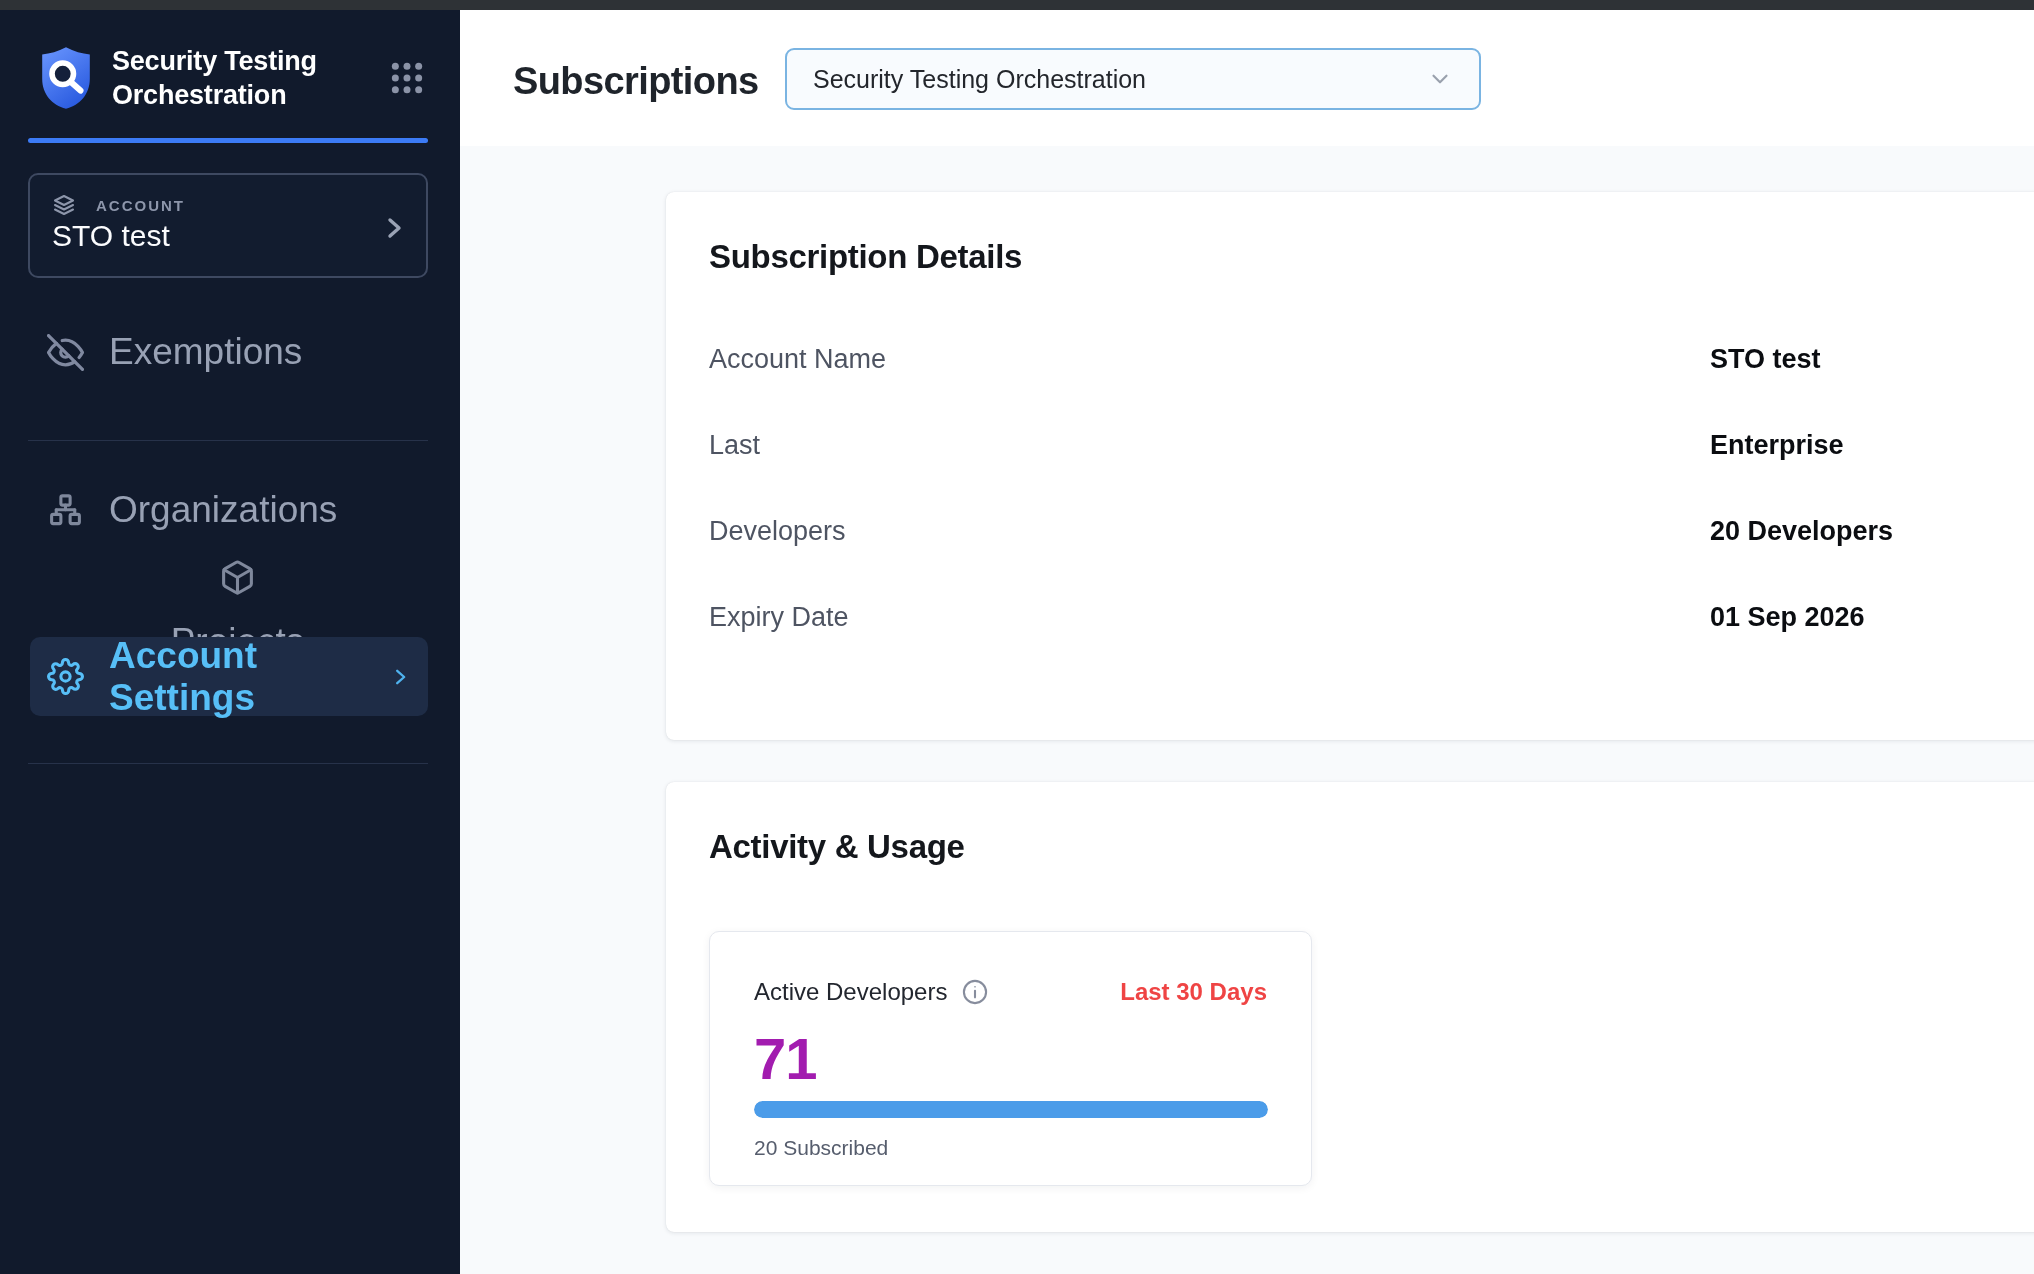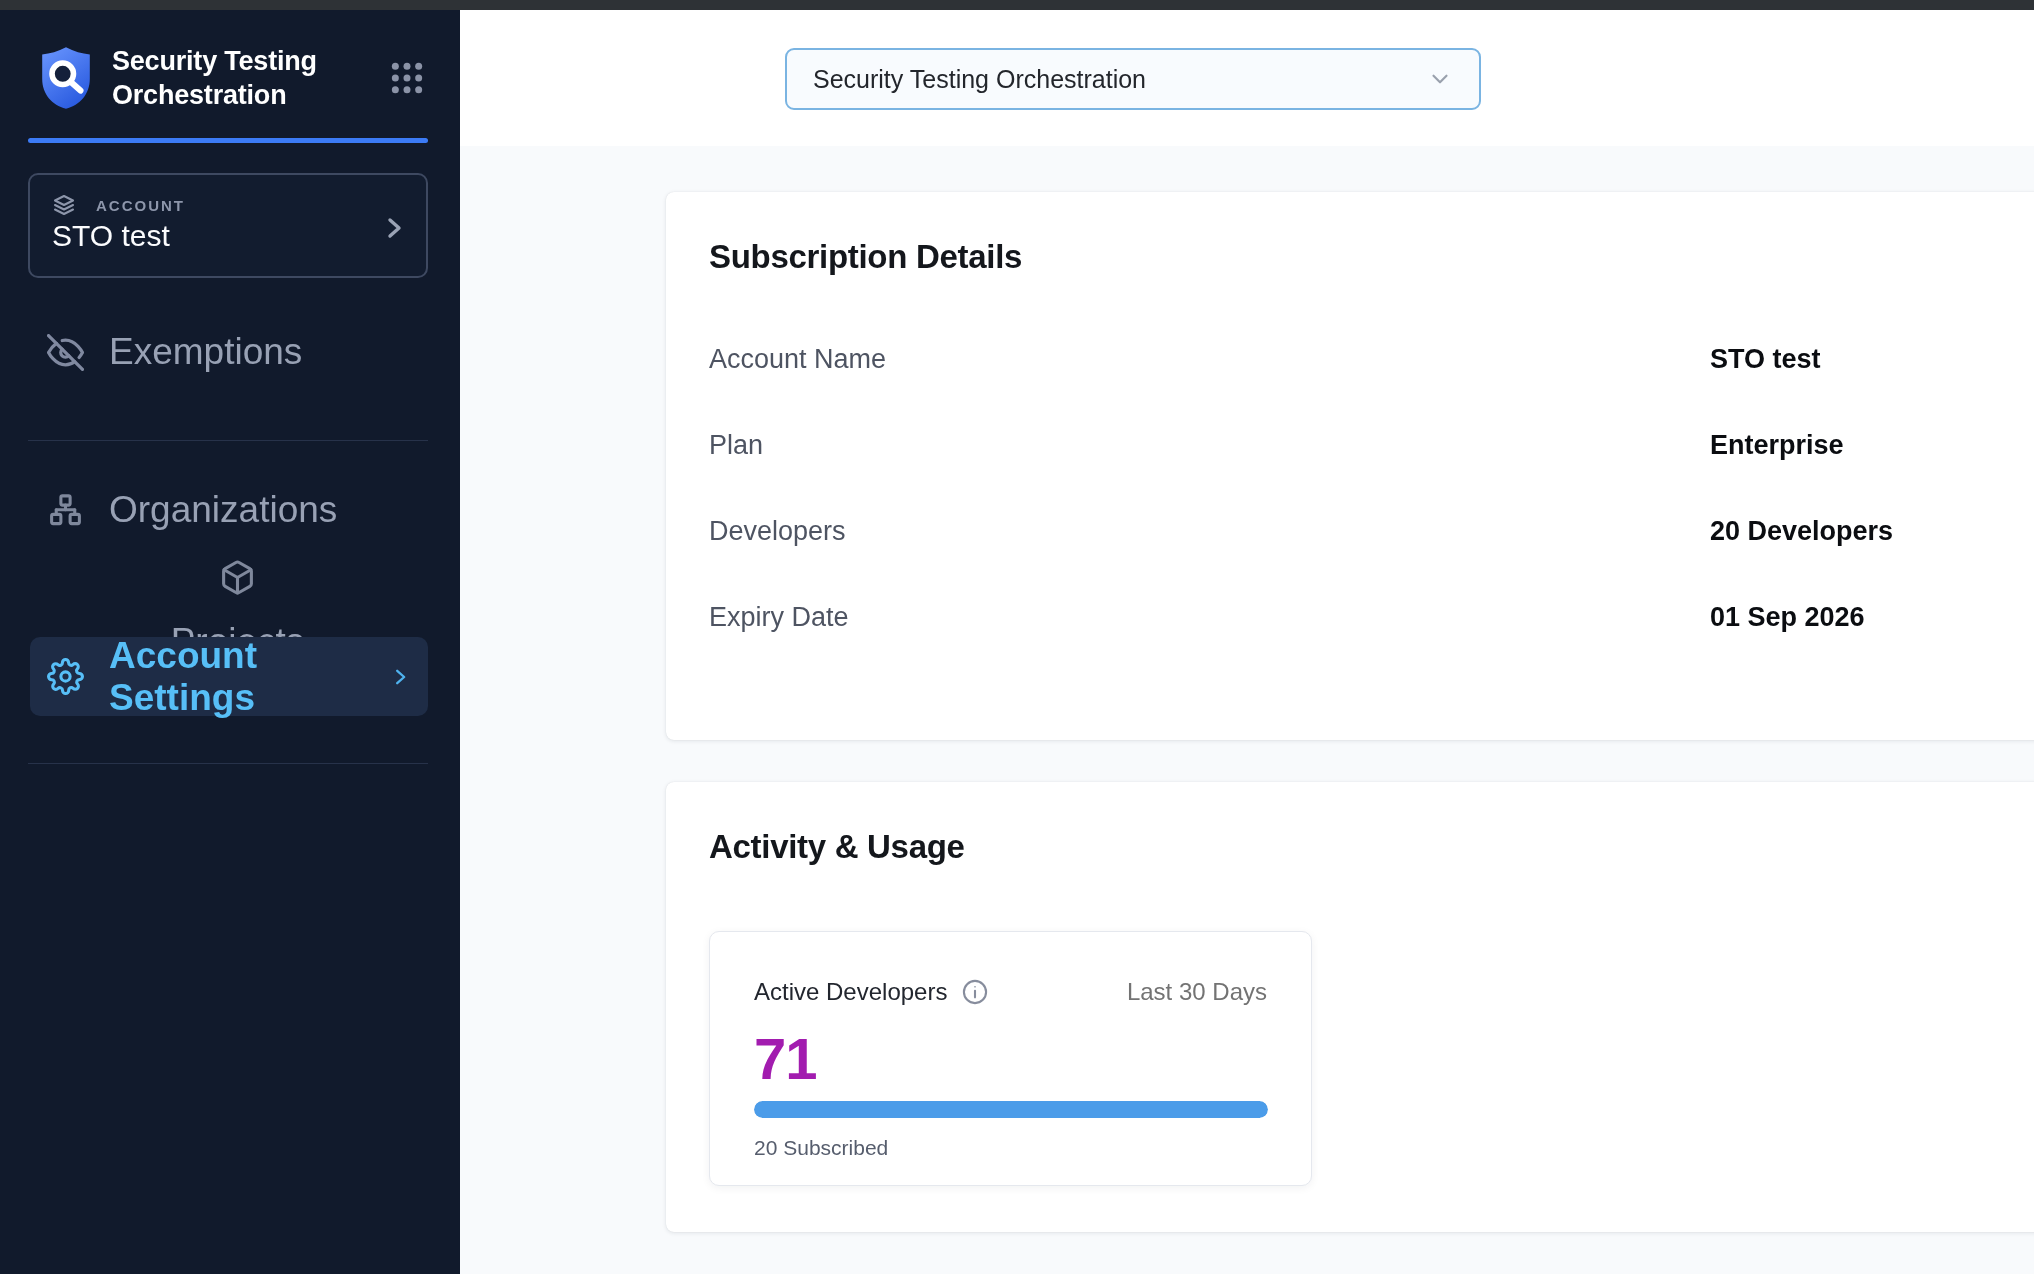--- a/index.html
+++ b/index.html
@@ -56,21 +56,21 @@
   .detail-row { height:86px; display:flex; align-items:center; padding-left:43px; }
   .detail-label { width:1001px; font-size:27px; color:#4e5462; }
   .detail-value { font-size:27px; font-weight:700; color:#0b0d11; }
 
   .usage-card { margin:65px 0 0 43px; width:603px; height:255px; background:#ffffff;
     border:1px solid #e5e8ee; border-radius:10px; box-shadow:0 2px 8px rgba(20,30,50,0.06);
     padding:46px 44px 0 44px; }
   .usage-head { display:flex; align-items:center; }
   .metric-label { font-size:24px; color:#22262e; }
   .info-ic { margin-left:14px; cursor:pointer; display:flex; }
-  .period-label { margin-left:auto; font-size:24px; color:#737373; }
+  .period-label { margin-left:auto; font-size:24px; color:#ef4444;font-weight:bold; }
   .metric-value { margin-top:24px; font-size:58px; font-weight:800; color:#a21caf; line-height:1.0; letter-spacing:-1px; }
   .progress-track { margin-top:13px; width:514px; height:17px; border-radius:9px; background:#e9ecf1; overflow:hidden; }
   .progress-fill { height:100%; border-radius:9px; background:#4b9ce9; }
   .subscribed-label { margin-top:18px; font-size:21px; color:#565d6d; }
 
   svg { display:block; }
 </style>
 </head>
 <body>
 
@@ -165,40 +165,41 @@
     <span>Account Settings</span>
     <svg class="item-chevron" width="22" height="26" viewBox="0 0 24 30" fill="none" stroke="#4fb3ef" stroke-width="3" stroke-linecap="round" stroke-linejoin="round">
       <polyline points="8 7 17 15 8 23"></polyline>
     </svg>
   </div>
 
   <div class="side-divider" style="top:753px;"></div>
 </nav>
 
 <header class="main-header">
+  <h1 class="page-title">Subscriptions</h1>
   <div class="module-select">
     <span class="module-select-value">Security Testing Orchestration</span>
     <svg class="dd-chevron" width="26" height="26" viewBox="0 0 24 24" fill="none" stroke="#9aa1ad" stroke-width="2" stroke-linecap="round" stroke-linejoin="round">
       <polyline points="6 9 12 15 18 9"></polyline>
     </svg>
   </div>
 </header>
 <div class="header-divider"></div>
 
 <main class="content">
 
   <section class="card card-subscription">
     <h2>Subscription Details</h2>
     <div class="detail-rows">
       <div class="detail-row">
         <div class="detail-label">Account Name</div>
         <div class="detail-value">STO test</div>
       </div>
       <div class="detail-row">
-        <div class="detail-label">Plan</div>
+        <div class="detail-label">Last</div>
         <div class="detail-value">Enterprise</div>
       </div>
       <div class="detail-row">
         <div class="detail-label">Developers</div>
         <div class="detail-value">20 Developers</div>
       </div>
       <div class="detail-row">
         <div class="detail-label">Expiry Date</div>
         <div class="detail-value">01 Sep 2026</div>
       </div>

